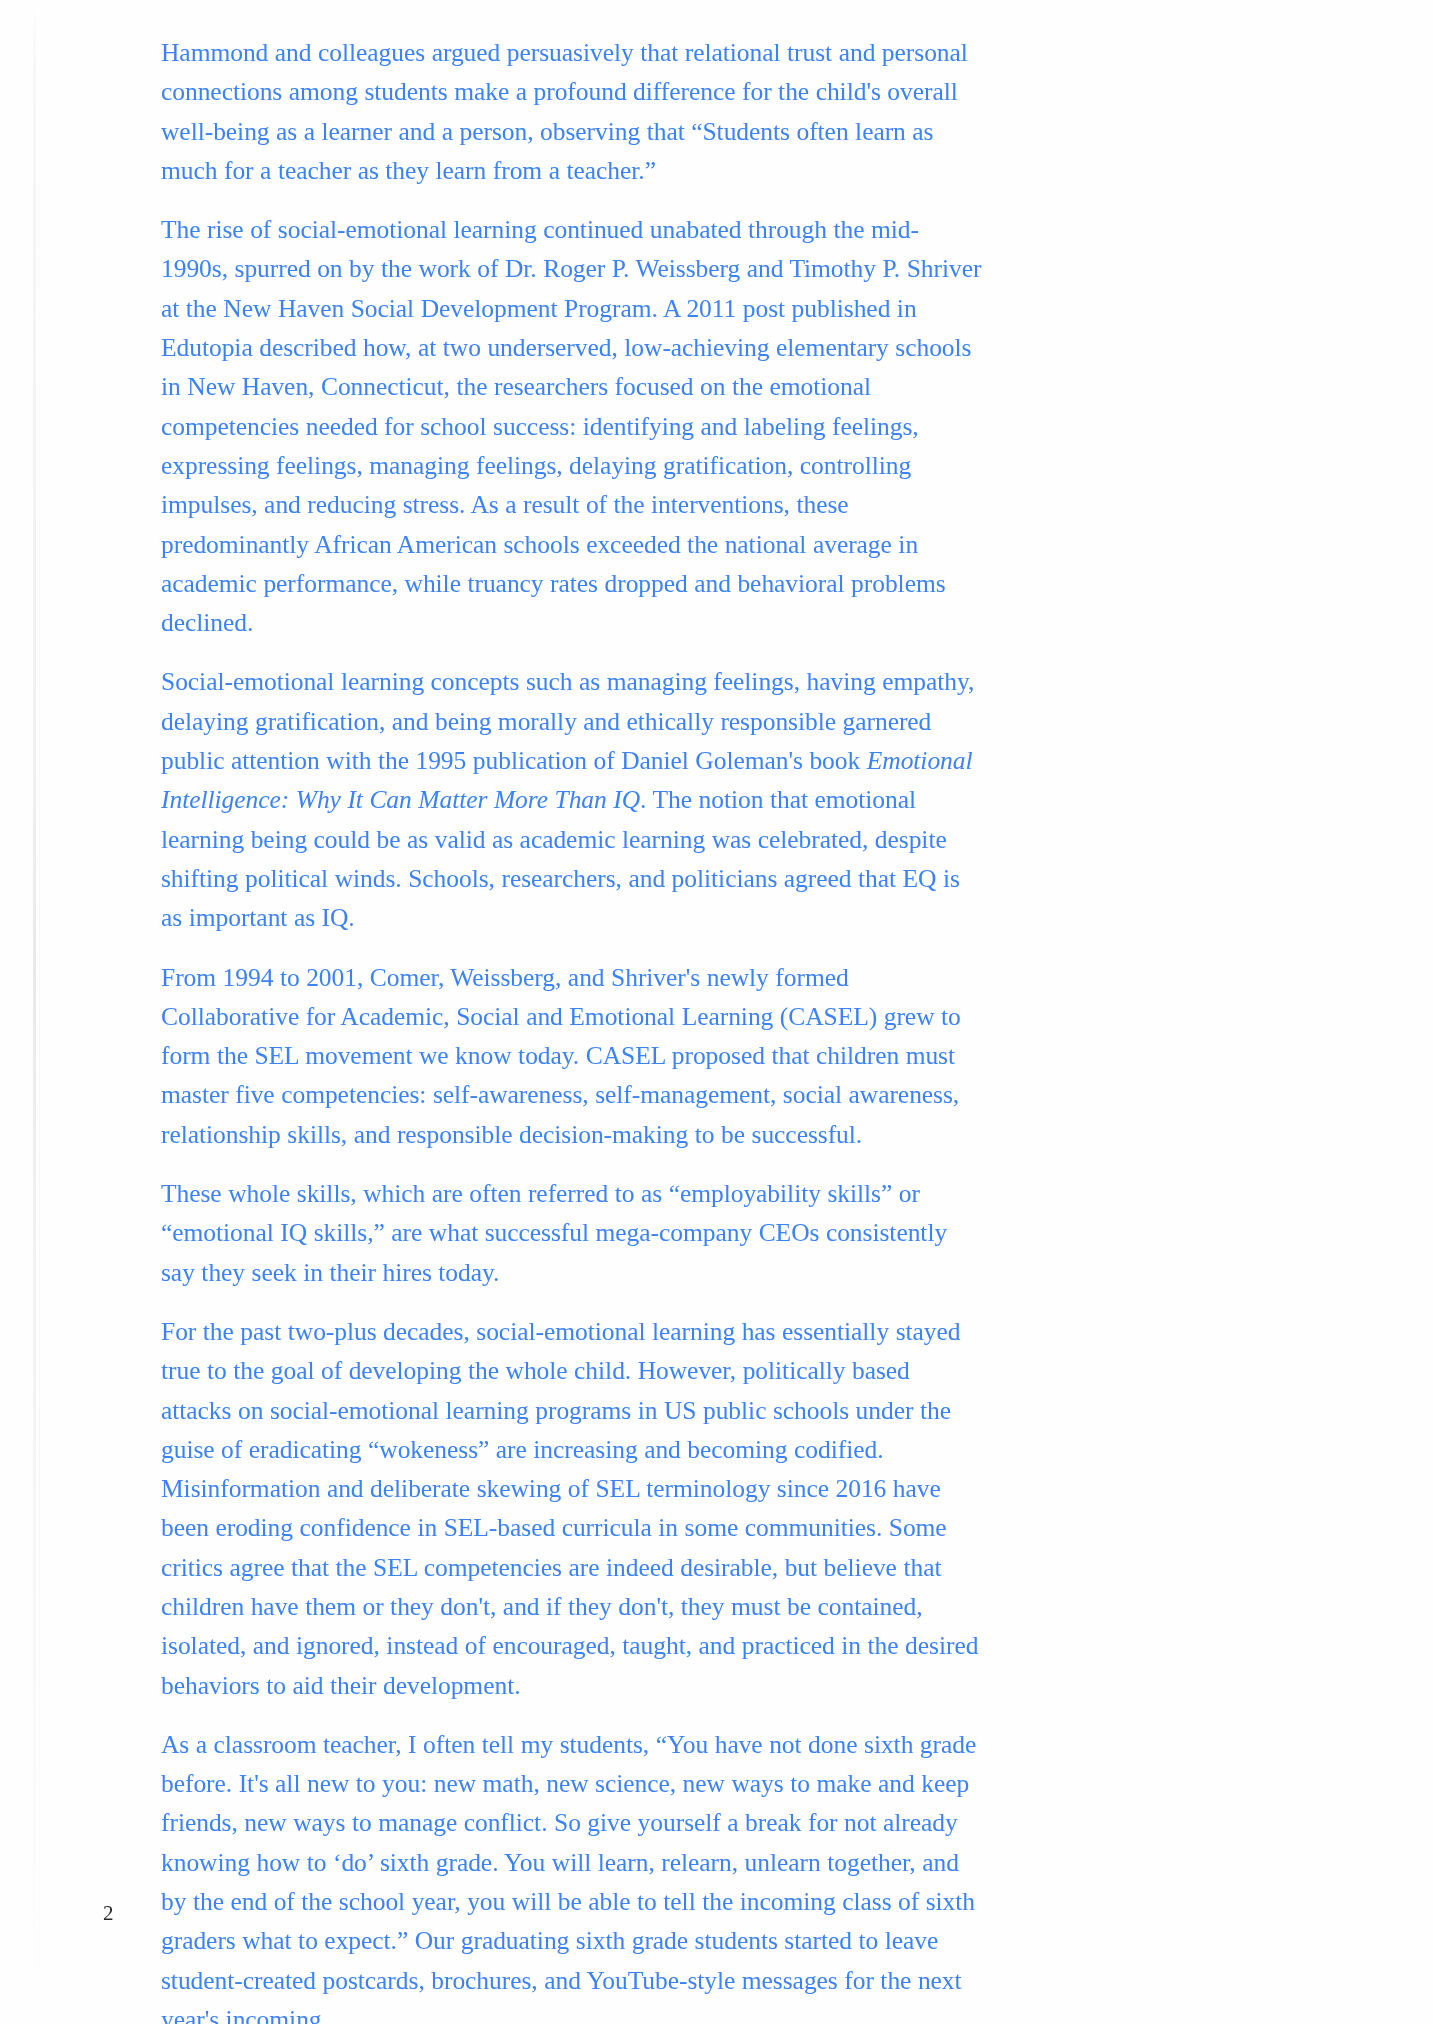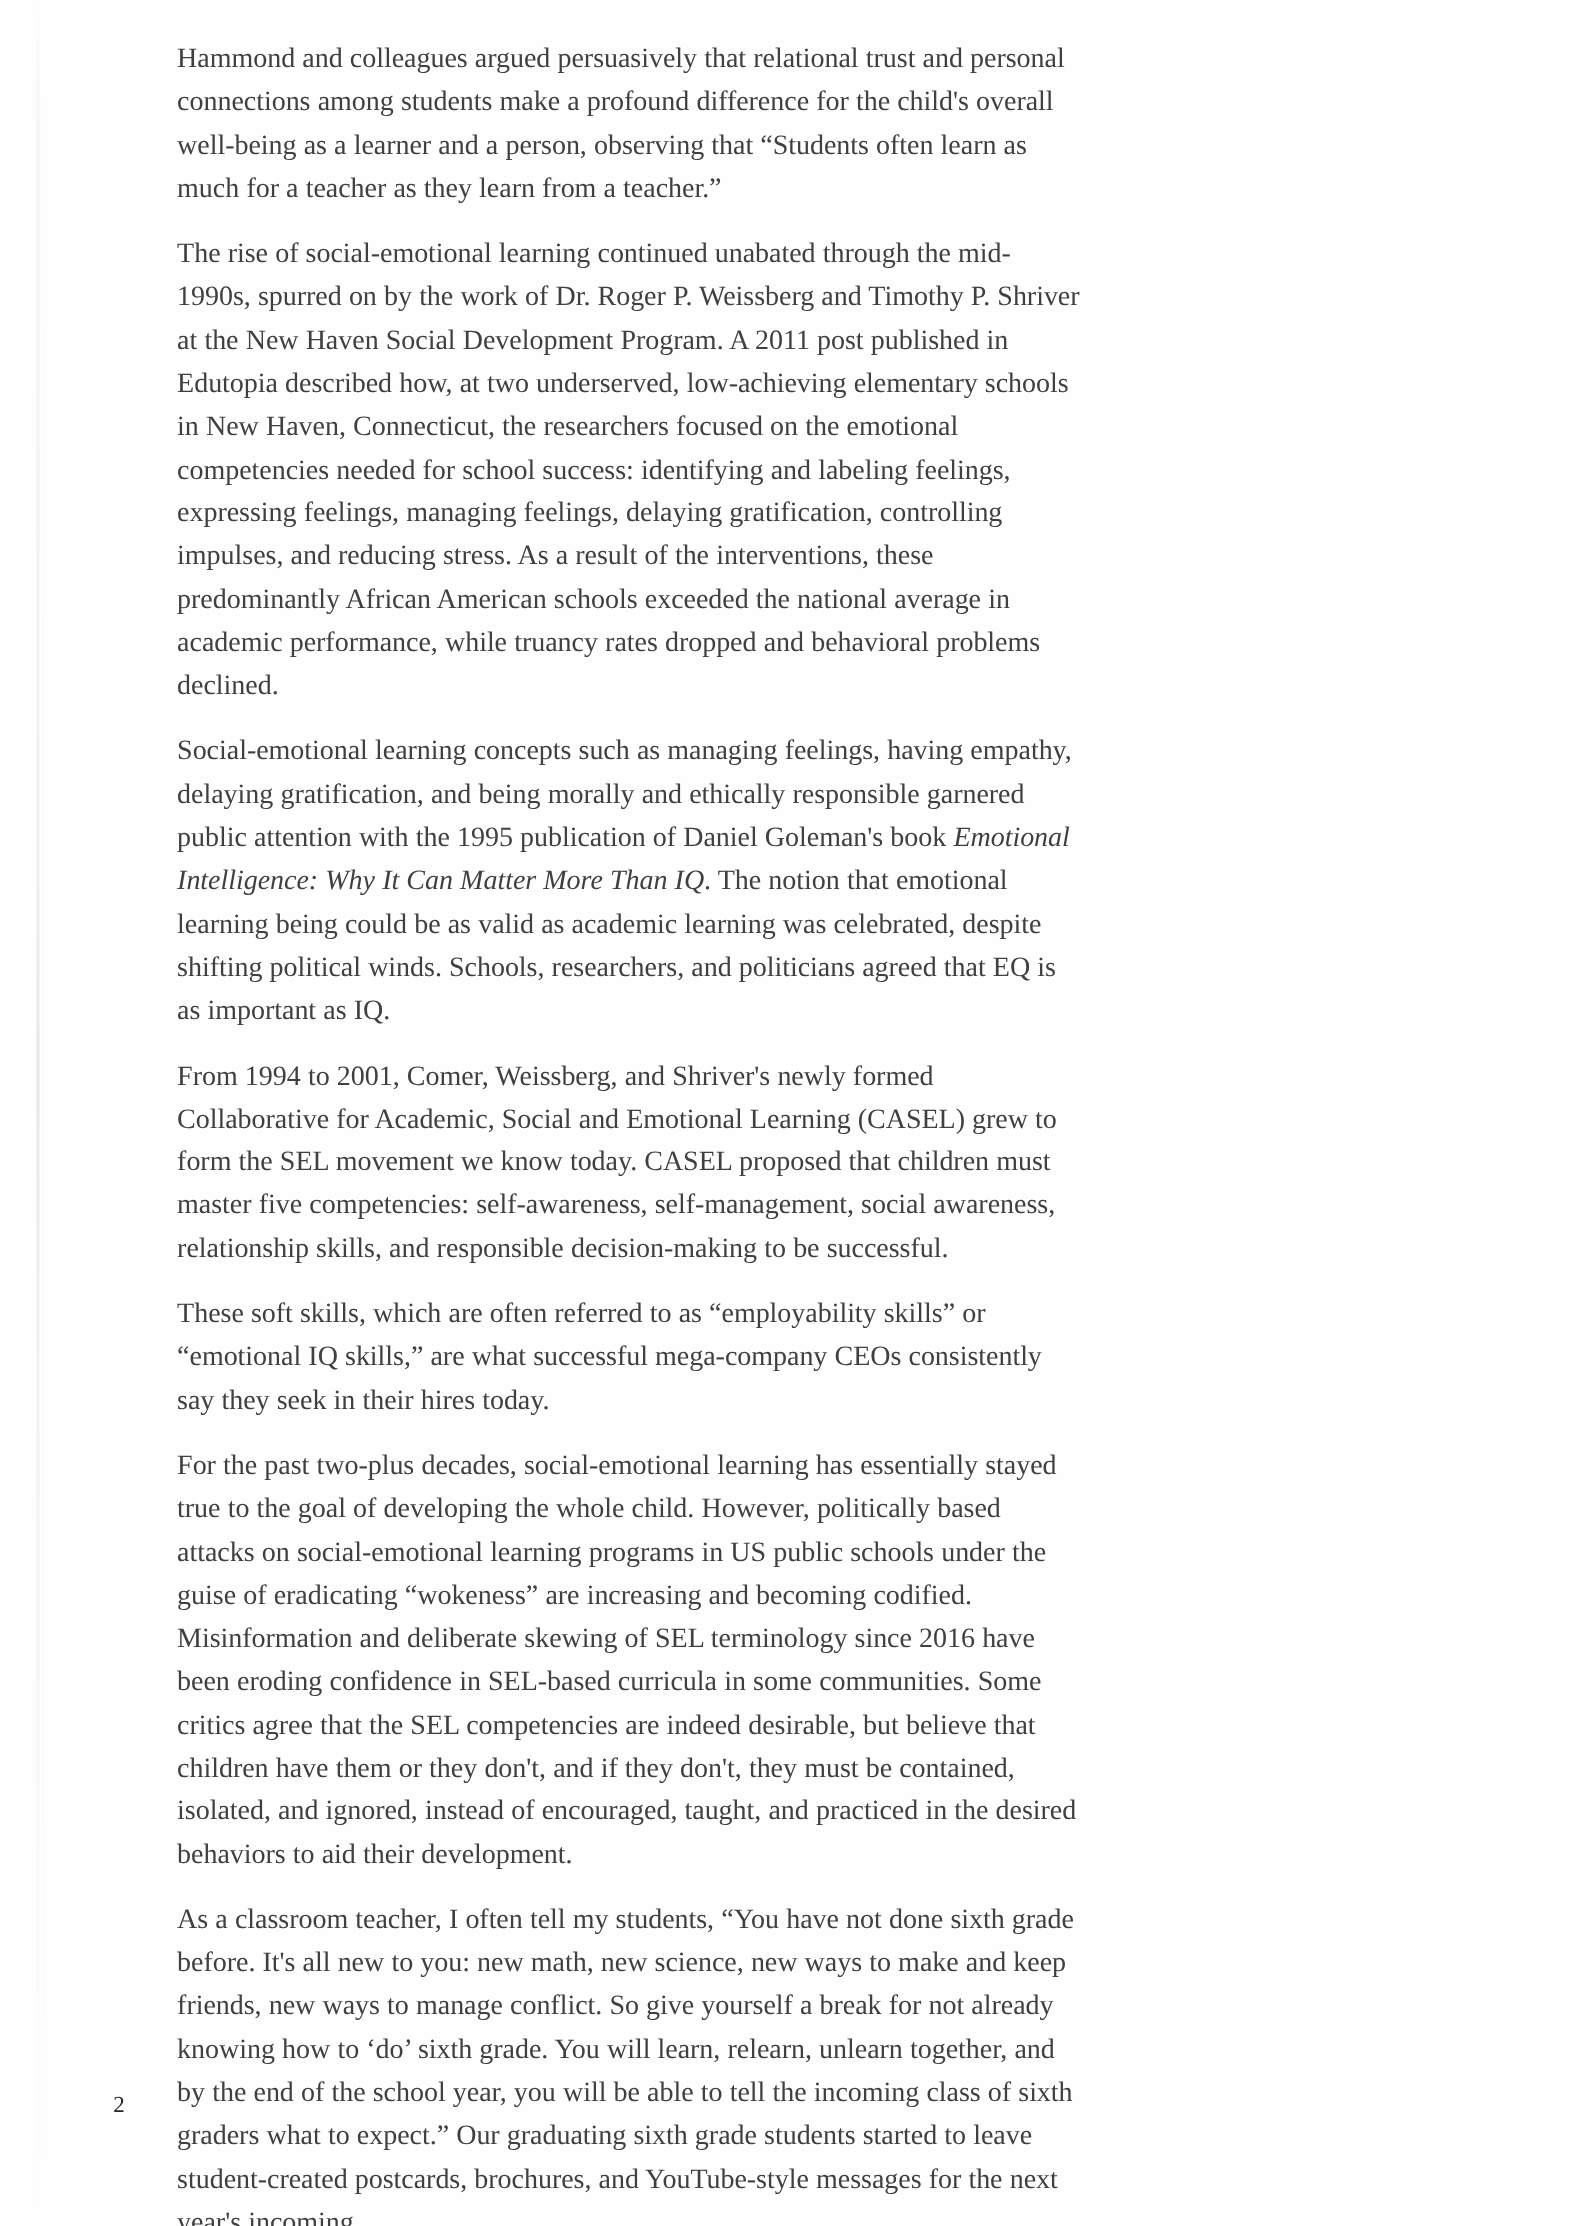--- a/index.html
+++ b/index.html
@@ -50,21 +50,21 @@
     top: 33px;
     width: 822px;
   }
   p.body-para {
     margin: 0 0 20px 0;
     font-size: 25.5px;
     line-height: 39.3px;
     text-align: left;
     letter-spacing: -0.05px;
     word-spacing: 0.2px;
-    color: #404040;
+    color: #3b82f6;
   }
   p.body-para:last-child {
     margin-bottom: 0;
   }
   .title-italic {
     font-style: italic;
   }
   #page-number {
     position: absolute;
     left: 103px;
@@ -81,20 +81,20 @@
 <div id="page">
 
   <div id="scan-seam"></div>
   <div id="scan-seam-2"></div>
 
   <div id="text-column">
     <p class="body-para">Hammond and colleagues argued persuasively that relational trust and personal connections among students make a profound difference for the child's overall well-being as a learner and a person, observing that “Students often learn as much for a teacher as they learn from a teacher.”</p>
     <p class="body-para">The rise of social-emotional learning continued unabated through the mid-1990s, spurred on by the work of Dr. Roger P. Weissberg and Timothy P. Shriver at the New Haven Social Development Program. A 2011 post published in Edutopia described how, at two underserved, low-achieving elementary schools in New Haven, Connecticut, the researchers focused on the emotional competencies needed for school success: identifying and labeling feelings, expressing feelings, managing feelings, delaying gratification, controlling impulses, and reducing stress. As a result of the interventions, these predominantly African American schools exceeded the national average in academic performance, while truancy rates dropped and behavioral problems declined.</p>
     <p class="body-para"><span>Social-emotional learning concepts such as managing feelings, having empathy, delaying gratification, and being morally and ethically responsible garnered public attention with the 1995 publication of Daniel Goleman's book </span><span class="title-italic">Emotional Intelligence: Why It Can Matter More Than IQ</span><span>. The notion that emotional learning being could be as valid as academic learning was celebrated, despite shifting political winds. Schools, researchers, and politicians agreed that EQ is as important as IQ.</span></p>
     <p class="body-para">From 1994 to 2001, Comer, Weissberg, and Shriver's newly formed Collaborative for Academic, Social and Emotional Learning (CASEL) grew to form the SEL movement we know today. CASEL proposed that children must master five competencies: self-awareness, self-management, social awareness, relationship skills, and responsible decision-making to be successful.</p>
-    <p class="body-para">These soft skills, which are often referred to as “employability skills” or “emotional IQ skills,” are what successful mega-company CEOs consistently say they seek in their hires today.</p>
+    <p class="body-para">These whole skills, which are often referred to as “employability skills” or “emotional IQ skills,” are what successful mega-company CEOs consistently say they seek in their hires today.</p>
     <p class="body-para">For the past two-plus decades, social-emotional learning has essentially stayed true to the goal of developing the whole child. However, politically based attacks on social-emotional learning programs in US public schools under the guise of eradicating “wokeness” are increasing and becoming codified. Misinformation and deliberate skewing of SEL terminology since 2016 have been eroding confidence in SEL-based curricula in some communities. Some critics agree that the SEL competencies are indeed desirable, but believe that children have them or they don't, and if they don't, they must be contained, isolated, and ignored, instead of encouraged, taught, and practiced in the desired behaviors to aid their development.</p>
     <p class="body-para">As a classroom teacher, I often tell my students, “You have not done sixth grade before. It's all new to you: new math, new science, new ways to make and keep friends, new ways to manage conflict. So give yourself a break for not already knowing how to ‘do’ sixth grade. You will learn, relearn, unlearn together, and by the end of the school year, you will be able to tell the incoming class of sixth graders what to expect.” Our graduating sixth grade students started to leave student-created postcards, brochures, and YouTube-style messages for the next year's incoming</p>
   </div>
 
   <div id="page-number">2</div>
 
 </div>
 
 </body></html>

